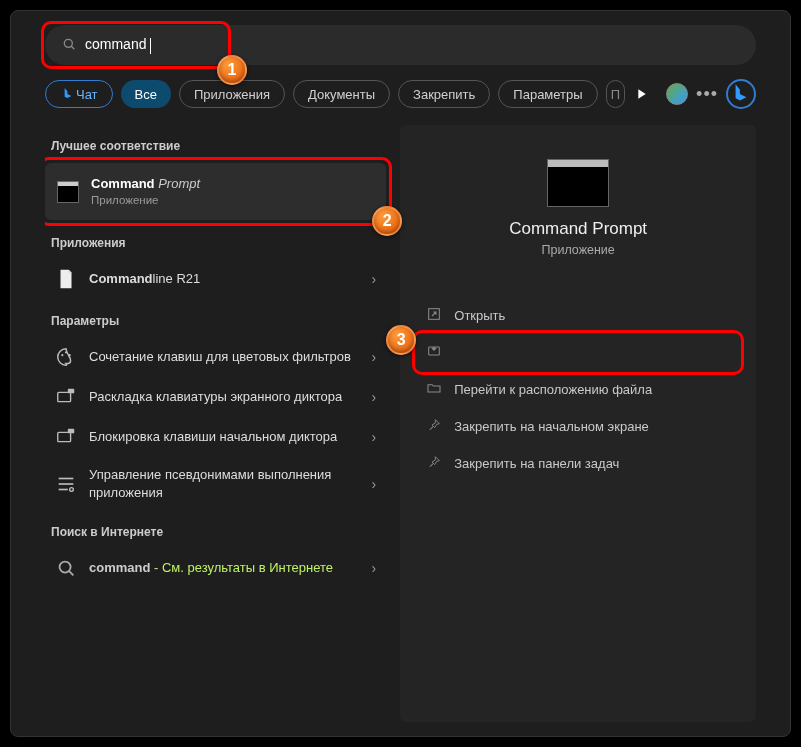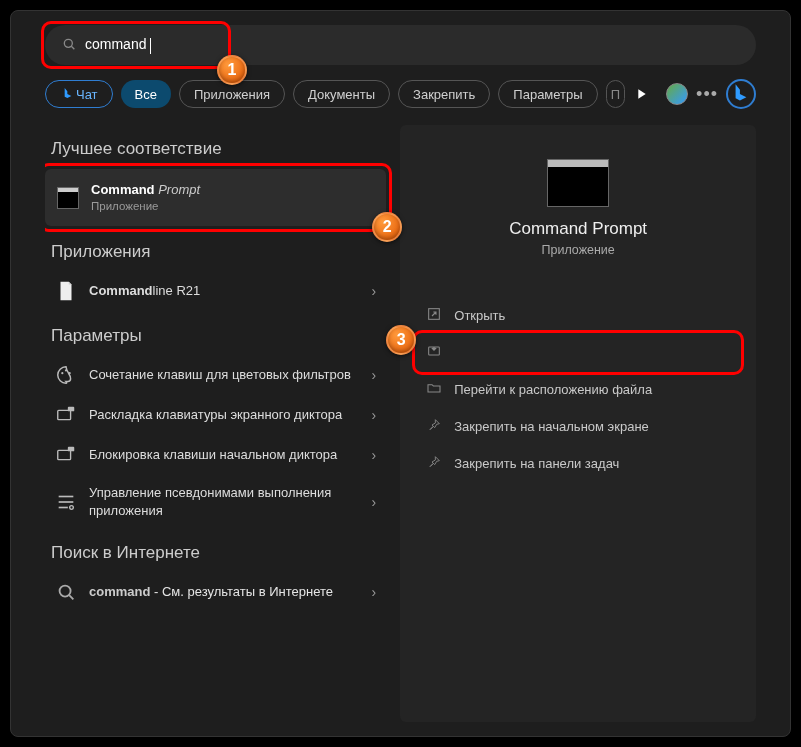--- a/index.html
+++ b/index.html
@@ -94,21 +94,21 @@
   }
   .left { flex: 0 0 48%; display:flex; flex-direction:column; gap:2px; }
   .right {
     flex: 1;
     background:#242424;
     border-radius:6px;
     padding: 20px 16px 32px;
     display:flex; flex-direction:column;
   }
   .sect-title {
-    color:#ccc; font-size:17px; font-weight:400;
+    color:#ccc; font-size:12px; font-weight:700;
     padding: 14px 6px 8px;
   }
   .row {
     display:flex; align-items:center; gap:12px;
     padding: 8px 10px;
     border-radius:6px;
     position:relative;
   }
   .row .icon {
     width:22px; height:22px; display:flex; align-items:center; justify-content:center;
@@ -120,21 +120,21 @@
   .row.best {
     background:#2d2d2d;
     padding:12px 12px;
   }
   .row.best .txt strong { color:#fff; }
   .cmd-thumb {
     width:24px;height:22px; background:#000; border:1px solid #666; position:relative;
   }
   .cmd-thumb::before{content:"";position:absolute;top:0;left:0;right:0;height:4px;background:#ccc;}
   .row.webrow .txt { color:#ccc; }
-  .row.webrow .muted { color:#e5e5e5; }
+  .row.webrow .muted { color:#bef264; }
   .right .bigthumb {
     width:62px;height:48px;margin:14px auto 12px;background:#000;border:1px solid #666;position:relative;
   }
   .right .bigthumb::before{content:"";position:absolute;top:0;left:0;right:0;height:7px;background:#bbb;}
   .right .app-title{ text-align:center; color:#eee; font-size:17px; font-weight:500; }
   .right .app-sub{ text-align:center; color:#aaa; font-size:12.5px; margin-top:4px; }
   .actions { margin-top: 40px; display:flex; flex-direction:column; gap:0; position:relative; }
   .action {
     display:flex; align-items:center; gap:12px;
     padding:9px 10px; border-radius:6px;

